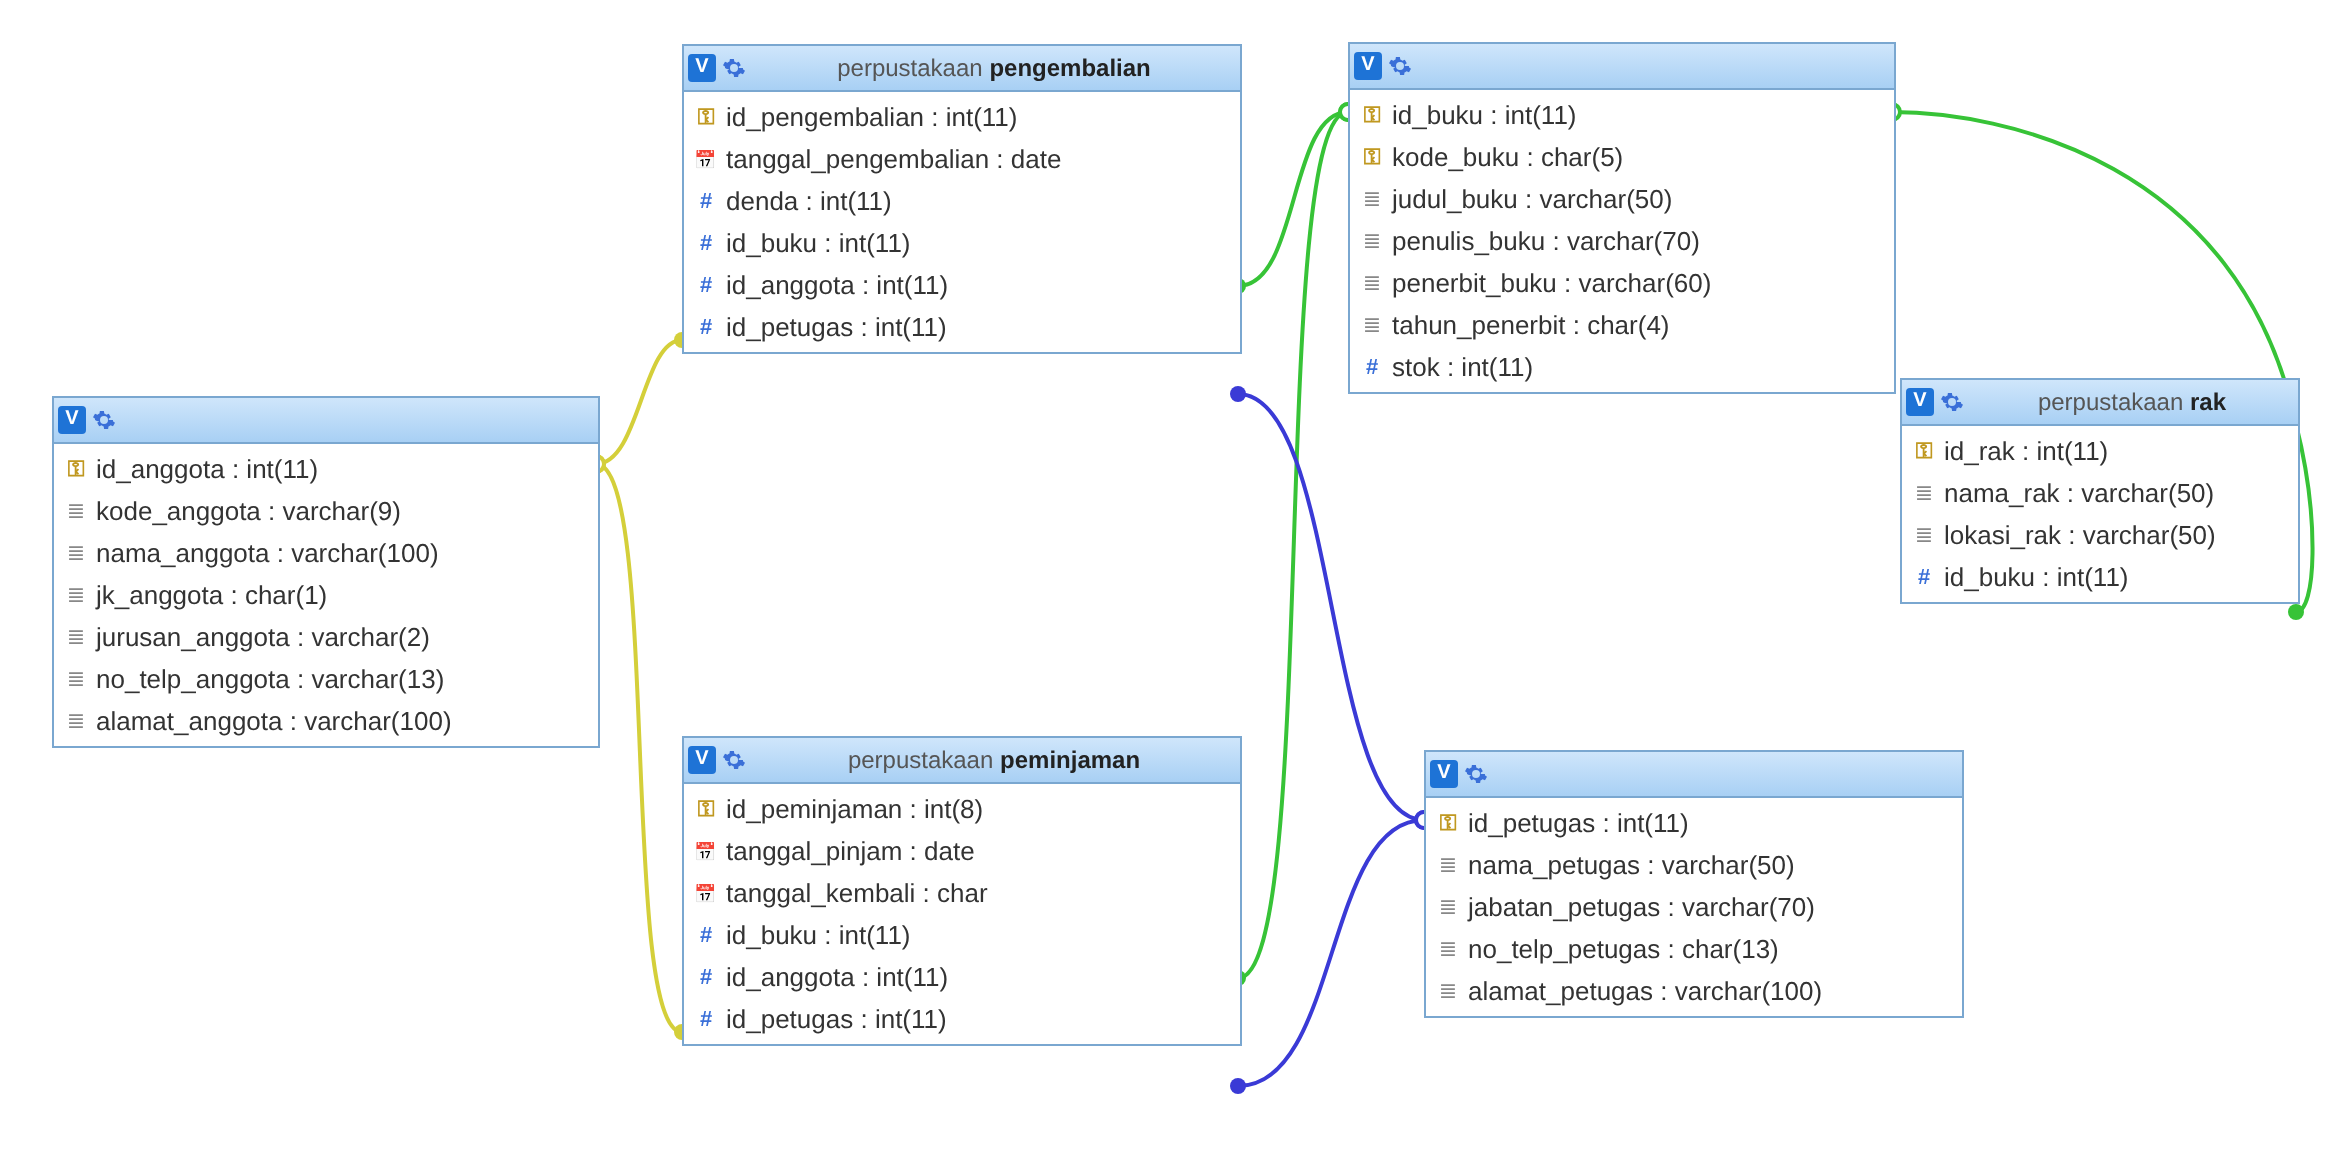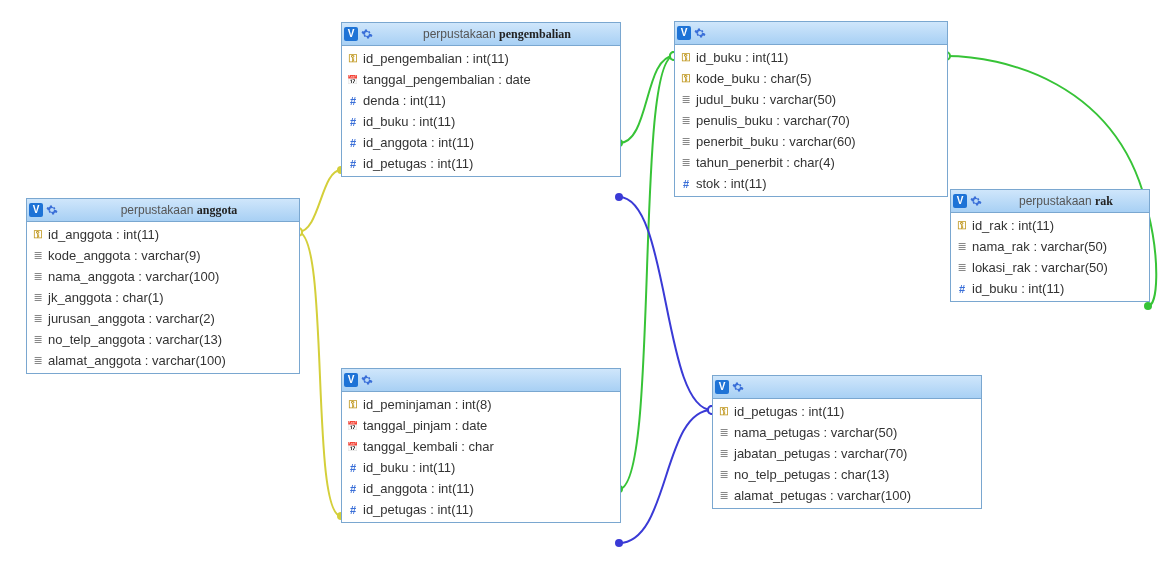--- a/index.html
+++ b/index.html
@@ -39,21 +39,21 @@
     padding: 0 4px 0 2px;
     white-space: nowrap;
   }
   .hdr .title {
     flex: 1;
     text-align: center;
     color: #555;
     font-size: 12px;
     overflow: hidden;
   }
-  .hdr .title b { color: #222; font-family: Liberation Serif, serif; }
+  .hdr .title b { color: #222; }
   .hdr .v-icon {
     width: 14px; height: 14px;
     background: #1e73d6;
     color: #fff;
     font-weight: bold;
     font-size: 10px;
     text-align: center;
     line-height: 14px;
     border-radius: 2px;
     margin-right: 2px;
@@ -117,21 +117,20 @@
       <circle cx="712" cy="410" r="4" fill="#fff" stroke="#3a3ad6" stroke-width="2"></circle>
     </svg>
 <div class="tbl" style="left: 26px; top: 198px; width: 272px;">
       <div class="hdr">
         <span class="v-icon">V</span>
         <span class="gear">
           <svg width="12" height="12" viewBox="0 0 24 24">
             <path d="M12 8a4 4 0 100 8 4 4 0 000-8zm9 4a7 7 0 01-.1 1.2l2.1 1.6-2 3.4-2.5-1a7 7 0 01-2 1.2l-.4 2.6h-4l-.4-2.6a7 7 0 01-2-1.2l-2.5 1-2-3.4 2.1-1.6A7 7 0 013 12a7 7 0 01.1-1.2L1 9.2l2-3.4 2.5 1a7 7 0 012-1.2L7.9 3h4l.4 2.6a7 7 0 012 1.2l2.5-1 2 3.4-2.1 1.6c.1.4.1.8.1 1.2z" fill="#3a6fd8"></path>
           </svg>
         </span>
-        <span class="title"><span>perpustakaan</span> <b>anggota</b></span>
       </div>
       <div class="rows">
         <div class="row">
           <span class="ic ic-key">⚿</span>
           <span>id_anggota : int(11)</span>
         </div>
         <div class="row">
           <span class="ic ic-txt">≣</span>
           <span>kode_anggota : varchar(9)</span>
         </div>
@@ -195,20 +194,21 @@
       </div>
     </div>
     <div class="tbl" style="left: 341px; top: 368px; width: 278px;">
       <div class="hdr">
         <span class="v-icon">V</span>
         <span class="gear">
           <svg width="12" height="12" viewBox="0 0 24 24">
             <path d="M12 8a4 4 0 100 8 4 4 0 000-8zm9 4a7 7 0 01-.1 1.2l2.1 1.6-2 3.4-2.5-1a7 7 0 01-2 1.2l-.4 2.6h-4l-.4-2.6a7 7 0 01-2-1.2l-2.5 1-2-3.4 2.1-1.6A7 7 0 013 12a7 7 0 01.1-1.2L1 9.2l2-3.4 2.5 1a7 7 0 012-1.2L7.9 3h4l.4 2.6a7 7 0 012 1.2l2.5-1 2 3.4-2.1 1.6c.1.4.1.8.1 1.2z" fill="#3a6fd8"></path>
           </svg>
         </span>
+        <span class="title"><span>perpustakaan</span> <b>peminjaman</b></span>
       </div>
       <div class="rows">
         <div class="row">
           <span class="ic ic-key">⚿</span>
           <span>id_peminjaman : int(8)</span>
         </div>
         <div class="row">
           <span class="ic ic-date" style="font-size: 9px;">📅</span>
           <span>tanggal_pinjam : date</span>
         </div>

